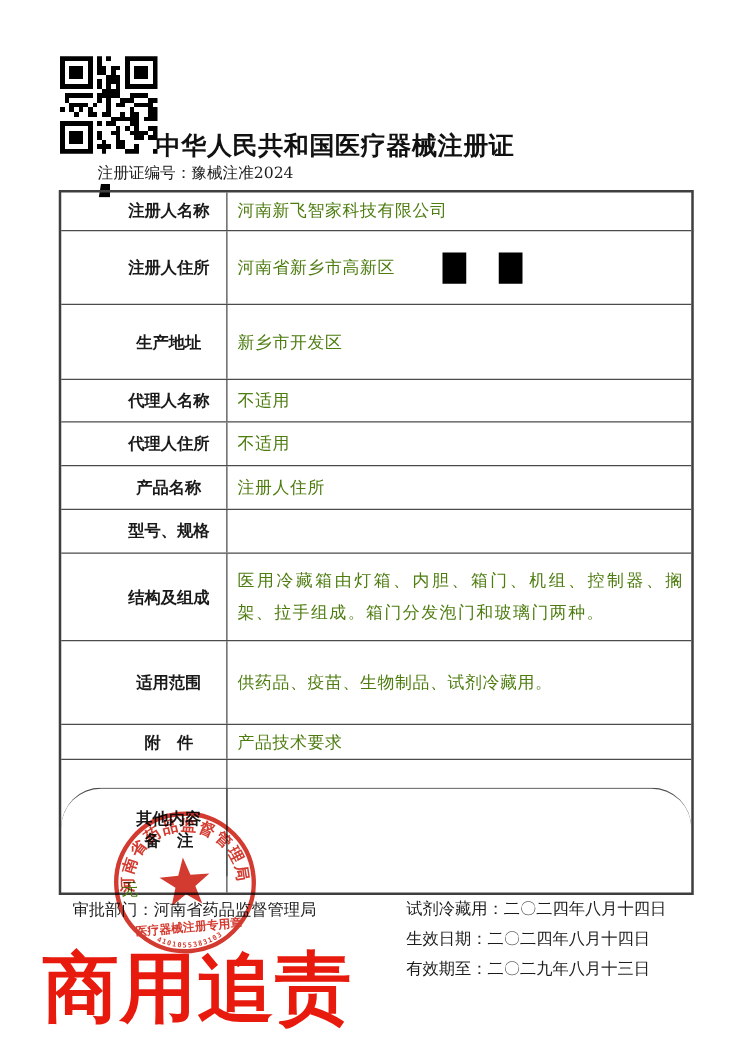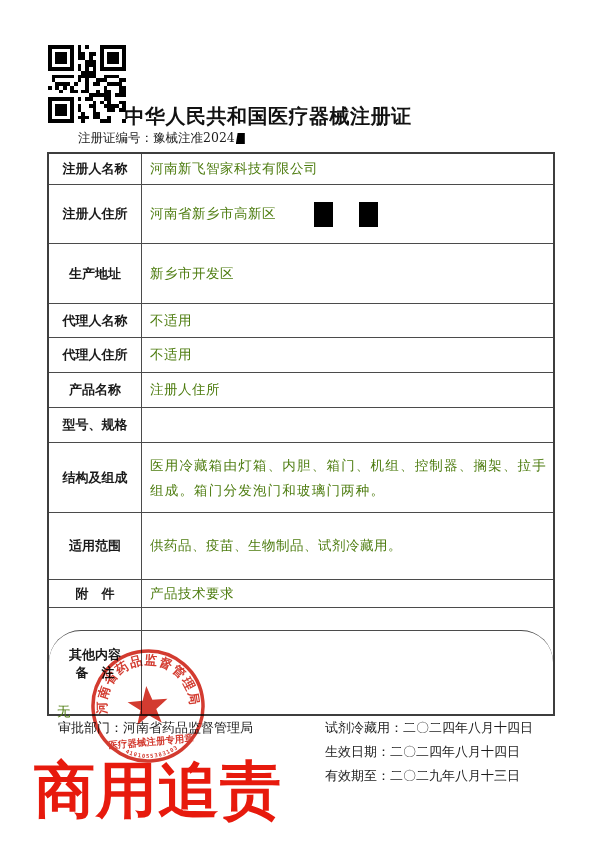--- a/index.html
+++ b/index.html
@@ -31,38 +31,39 @@
     font-family: "Liberation Sans", sans-serif;
   }
   
   .certline {
     position: absolute;
     left: 78px; top: 130px;
     font-size: 12.5px;
     color: #1c1c1c;
     font-family: "DejaVu Serif", serif;
     display: flex;
-    align-items: center;
+    align-items: flex-start;
+    flex-direction: column;
   }
   .redact-mark {
     display: inline-block;
     width: 9px; height: 11px;
     background: #000;
     margin-left: 1px;
     clip-path: polygon(0 100%, 20% 0, 100% 0, 100% 100%);
   }
   
   .cert-table {
     position: absolute;
     left: 47px; top: 152px;
     width: 508px;
     border: 2px solid #3e3e3e;
     background: transparent;
   }
-  .t-row { display: flex; }
+  .t-row { display: flex; padding-left: 40px; }
   .t-row + .t-row { border-top: 1px solid #4b4b4b; }
   .cell-label {
     width: 93px;
     flex: 0 0 93px;
     border-right: 1px solid #4b4b4b;
     display: flex;
     align-items: center;
     justify-content: center;
     font-size: 13px;
     font-weight: bold;

